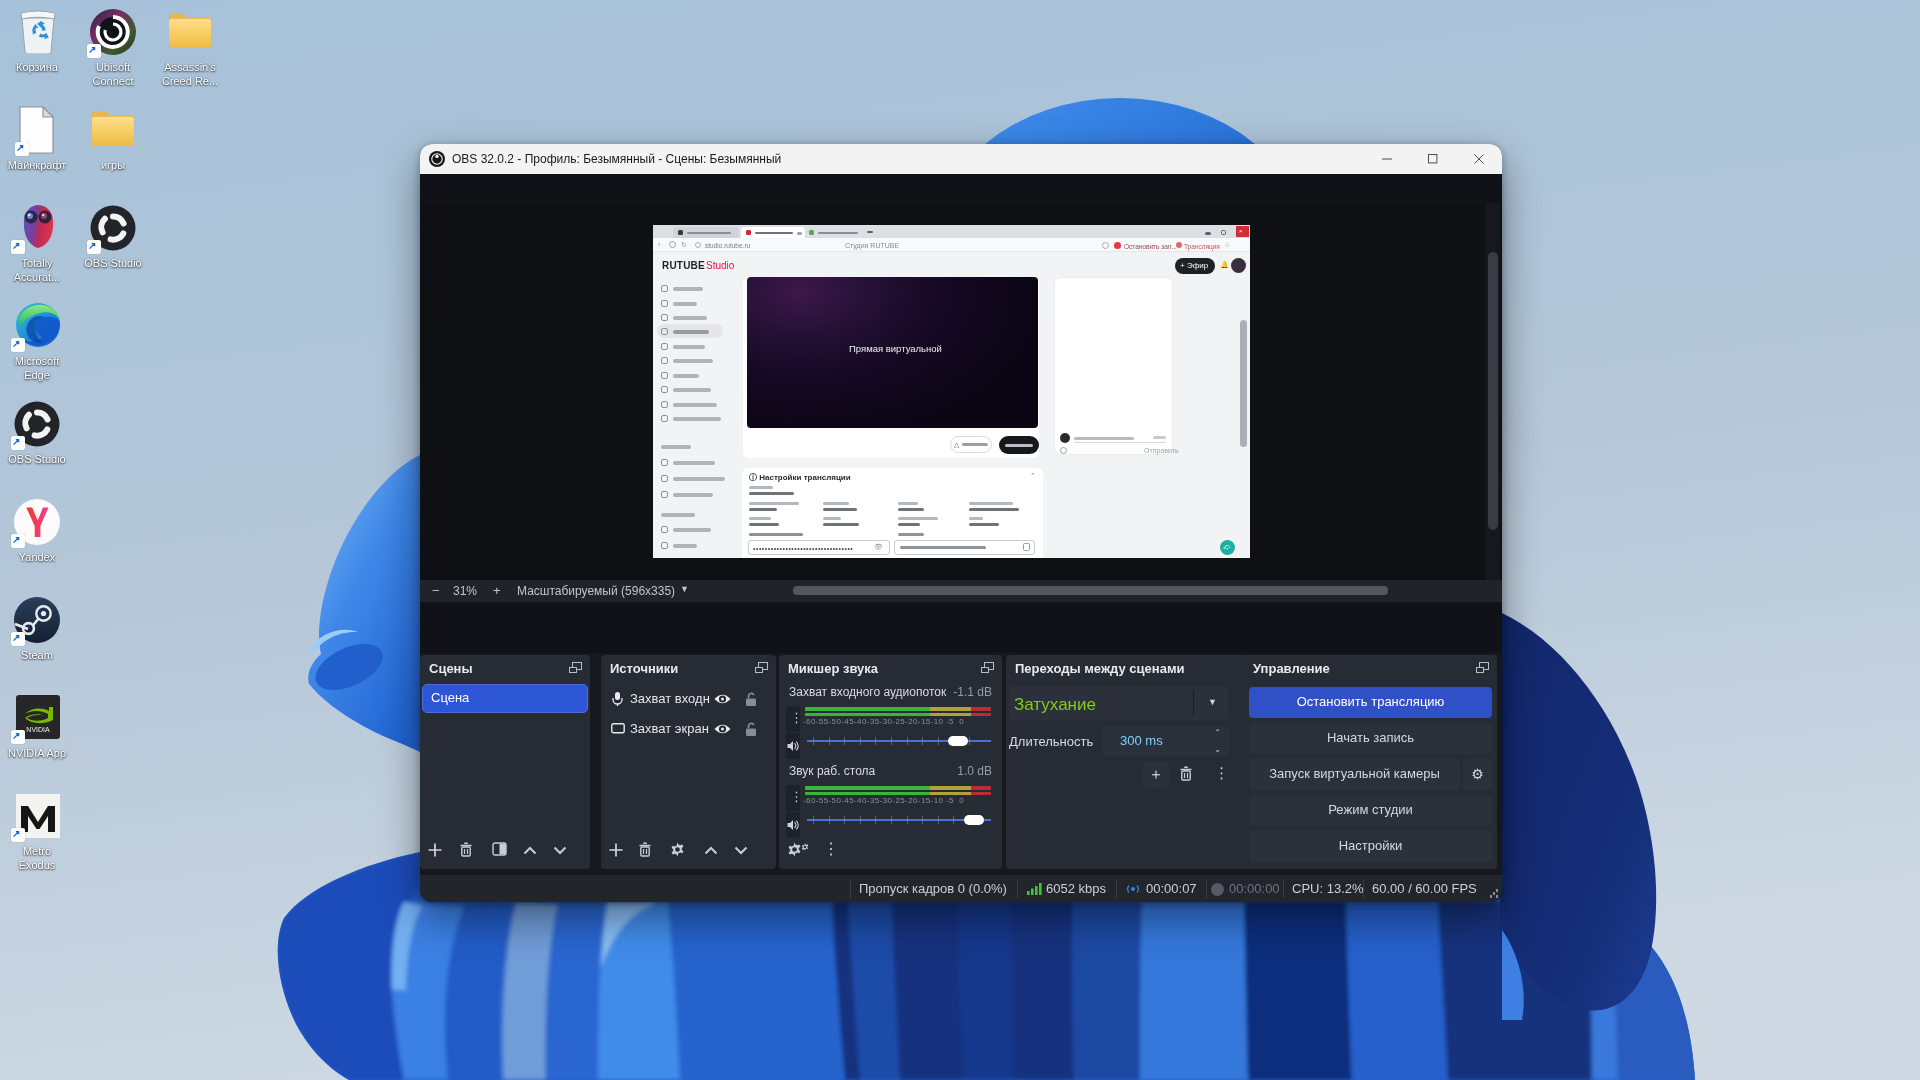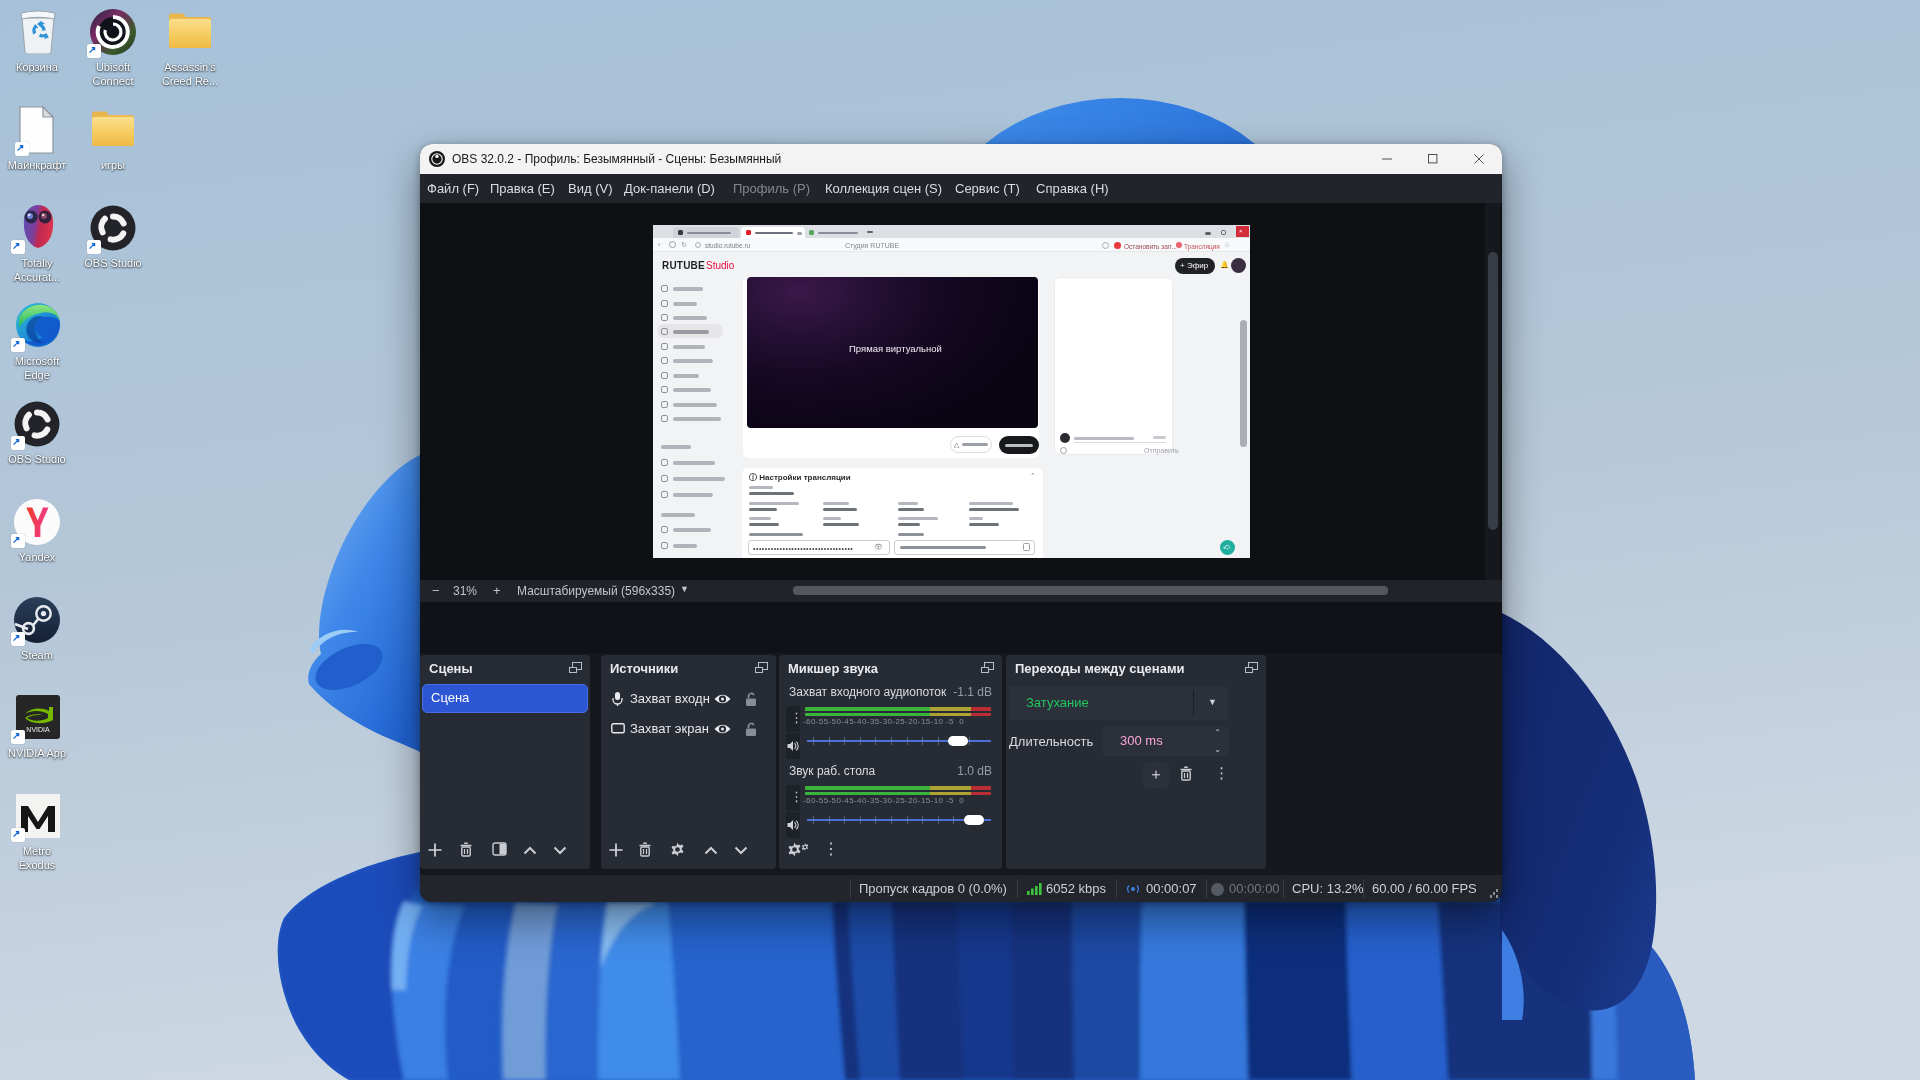--- a/index.html
+++ b/index.html
@@ -368,30 +368,20 @@
       <div class="wbtn" style="right:92px"><svg width="10" height="10" viewBox="0 0 10 10" style="margin-top:10px">
             <path d="M0,5 H10" stroke="#4f4f4f" stroke-width="1"></path>
           </svg></div>
       <div class="wbtn" style="right:46px"><svg width="10" height="10" viewBox="0 0 10 10" style="margin-top:10px">
             <rect x="0.5" y="0.5" width="8.4" height="8.4" fill="none" stroke="#4f4f4f" stroke-width="1"></rect>
           </svg></div>
       <div class="wbtn" style="right:0px"><svg width="10" height="10" viewBox="0 0 10 10" style="margin-top:10px">
             <path d="M0.5,0.5 L9.5,9.5 M9.5,0.5 L0.5,9.5" stroke="#4f4f4f" stroke-width="1"></path>
           </svg></div>
     </div>
-    <div id="menubar">
-      <span style="left:7px">Файл (F)</span>
-      <span style="left:70px">Правка (E)</span>
-      <span style="left:148px">Вид (V)</span>
-      <span style="left:204px">Док-панели (D)</span>
-      <span style="left:313px;color:#83878e">Профиль (P)</span>
-      <span style="left:405px">Коллекция сцен (S)</span>
-      <span style="left:535px">Сервис (T)</span>
-      <span style="left:616px">Справка (H)</span>
-    </div>
     <div id="canvas">
       <div id="preview">
 
         <div style="position:absolute;left:0;top:0;width:597px;height:13px;background:#dce0e5"></div>
         <div style="position:absolute;left:20px;top:2px;width:66px;height:11px;background:#cfd4db;border-radius:4px 4px 0 0"></div>
         <div class="mbar" style="left:25px;top:5px;width:5px;height:5px;background:#3a3a3e"></div>
         <div class="mbar" style="left:34px;top:7px;width:44px;height:2px;background:#8a8f97"></div>
         <div style="position:absolute;left:88px;top:2px;width:64px;height:11px;background:#fefefe;border-radius:4px 4px 0 0"></div>
         <div class="mbar" style="left:93px;top:5px;width:5px;height:5px;background:#e31f25"></div>
         <div class="mbar" style="left:102px;top:7px;width:38px;height:2px;background:#6d727a"></div>
@@ -670,39 +660,54 @@
 
       <div class="panel" style="left:586px;width:260px">
         <div class="phead">
             <span class="pt">Переходы между сценами</span>
           <svg class="dockico" viewBox="0 0 13 11">
               <rect x="3.5" y="0.5" width="9" height="7" fill="none" stroke="#b9bdc4"></rect>
               <rect x="0.5" y="5.5" width="7" height="5" fill="#272b33" stroke="#b9bdc4"></rect>
             </svg>
         </div>
         <div style="position:absolute;left:3px;top:31px;width:219px;height:34px;background:#2b303a;border-radius:4px">
-          <span style="position:absolute;left:17px;top:9px;font-size:13px;color:#22c55e">Затухание</span>
+          <span style="position:absolute;left:5px;top:9px;font-size:17px;color:#84cc16">Затухание</span>
           <div style="position:absolute;right:34px;top:4px;width:1px;height:26px;background:#1c1f26"></div>
           <span style="position:absolute;right:11px;top:11px;font-size:9px;color:#cfd3d9">▼</span>
         </div>
         <span style="position:absolute;left:3px;top:79px;font-size:13px;color:#d8dbe0">Длительность</span>
         <div style="position:absolute;left:96px;top:71px;width:127px;height:30px;background:#2b303a;border-radius:4px">
-          <span style="position:absolute;left:18px;top:7px;font-size:13px;color:#f9a8d4">300 ms</span>
+          <span style="position:absolute;left:18px;top:7px;font-size:13px;color:#7dd3fc">300 ms</span>
           <span style="position:absolute;right:8px;top:2px;font-size:8px;color:#cfd3d9">⌃</span>
           <span style="position:absolute;right:8px;bottom:2px;font-size:8px;color:#cfd3d9">⌄</span>
         </div>
         <div style="position:absolute;left:137px;top:107px;width:26px;height:26px;background:#2b303a;border-radius:4px;text-align:center;line-height:24px;color:#dfe2e6;font-size:15px">＋</div>
         <span style="position:absolute;left:173px;top:109px"><svg width="14" height="15" viewBox="0 0 14 15" style="margin-top:2px">
               <path d="M1.5,3.5 H12.5 M5.2,1.2 h3.6" stroke="#c9cdd3" stroke-width="1.4" fill="none"></path>
               <rect x="2.8" y="5" width="8.4" height="9" rx="1.2" fill="none" stroke="#c9cdd3" stroke-width="1.4"></rect>
               <path d="M5.5,7 v5 M8.5,7 v5" stroke="#c9cdd3" stroke-width="1.2"></path>
             </svg></span>
         <span style="position:absolute;left:208px;top:109px;font-size:15px;color:#c9cdd3">⋮</span>
       </div>
 
+      <div class="panel" style="left:824px;width:253px">
+        <div class="phead">
+            <span class="pt">Управление</span>
+          <svg class="dockico" viewBox="0 0 13 11">
+              <rect x="3.5" y="0.5" width="9" height="7" fill="none" stroke="#b9bdc4"></rect>
+              <rect x="0.5" y="5.5" width="7" height="5" fill="#272b33" stroke="#b9bdc4"></rect>
+            </svg>
+        </div>
+        <div class="cbtn" style="top:32px;background:#3050c8;color:#fff">Остановить трансляцию</div>
+        <div class="cbtn" style="top:68px">Начать запись</div>
+        <div class="cbtn" style="top:104px;width:211px">Запуск виртуальной камеры</div>
+        <div class="cbtn" style="top:104px;left:219px;width:29px;font-size:14px">⚙</div>
+        <div class="cbtn" style="top:140px">Режим студии</div>
+        <div class="cbtn" style="top:176px">Настройки</div>
+      </div>
     </div>
     <div id="statusbar">
       <div class="ssep" style="left:430px"></div>
       <span style="position:absolute;left:439px;top:6px">Пропуск кадров 0 (0.0%)</span>
       <div class="ssep" style="left:597px"></div>
       <svg style="position:absolute;left:607px;top:8px" width="15" height="12" viewBox="0 0 15 12">
           <rect x="0" y="8" width="2.6" height="4" fill="#3ec33e"></rect>
           <rect x="4" y="5.5" width="2.6" height="6.5" fill="#3ec33e"></rect>
           <rect x="8" y="3" width="2.6" height="9" fill="#3ec33e"></rect>
           <rect x="12" y="0" width="2.6" height="12" fill="#3ec33e"></rect>

